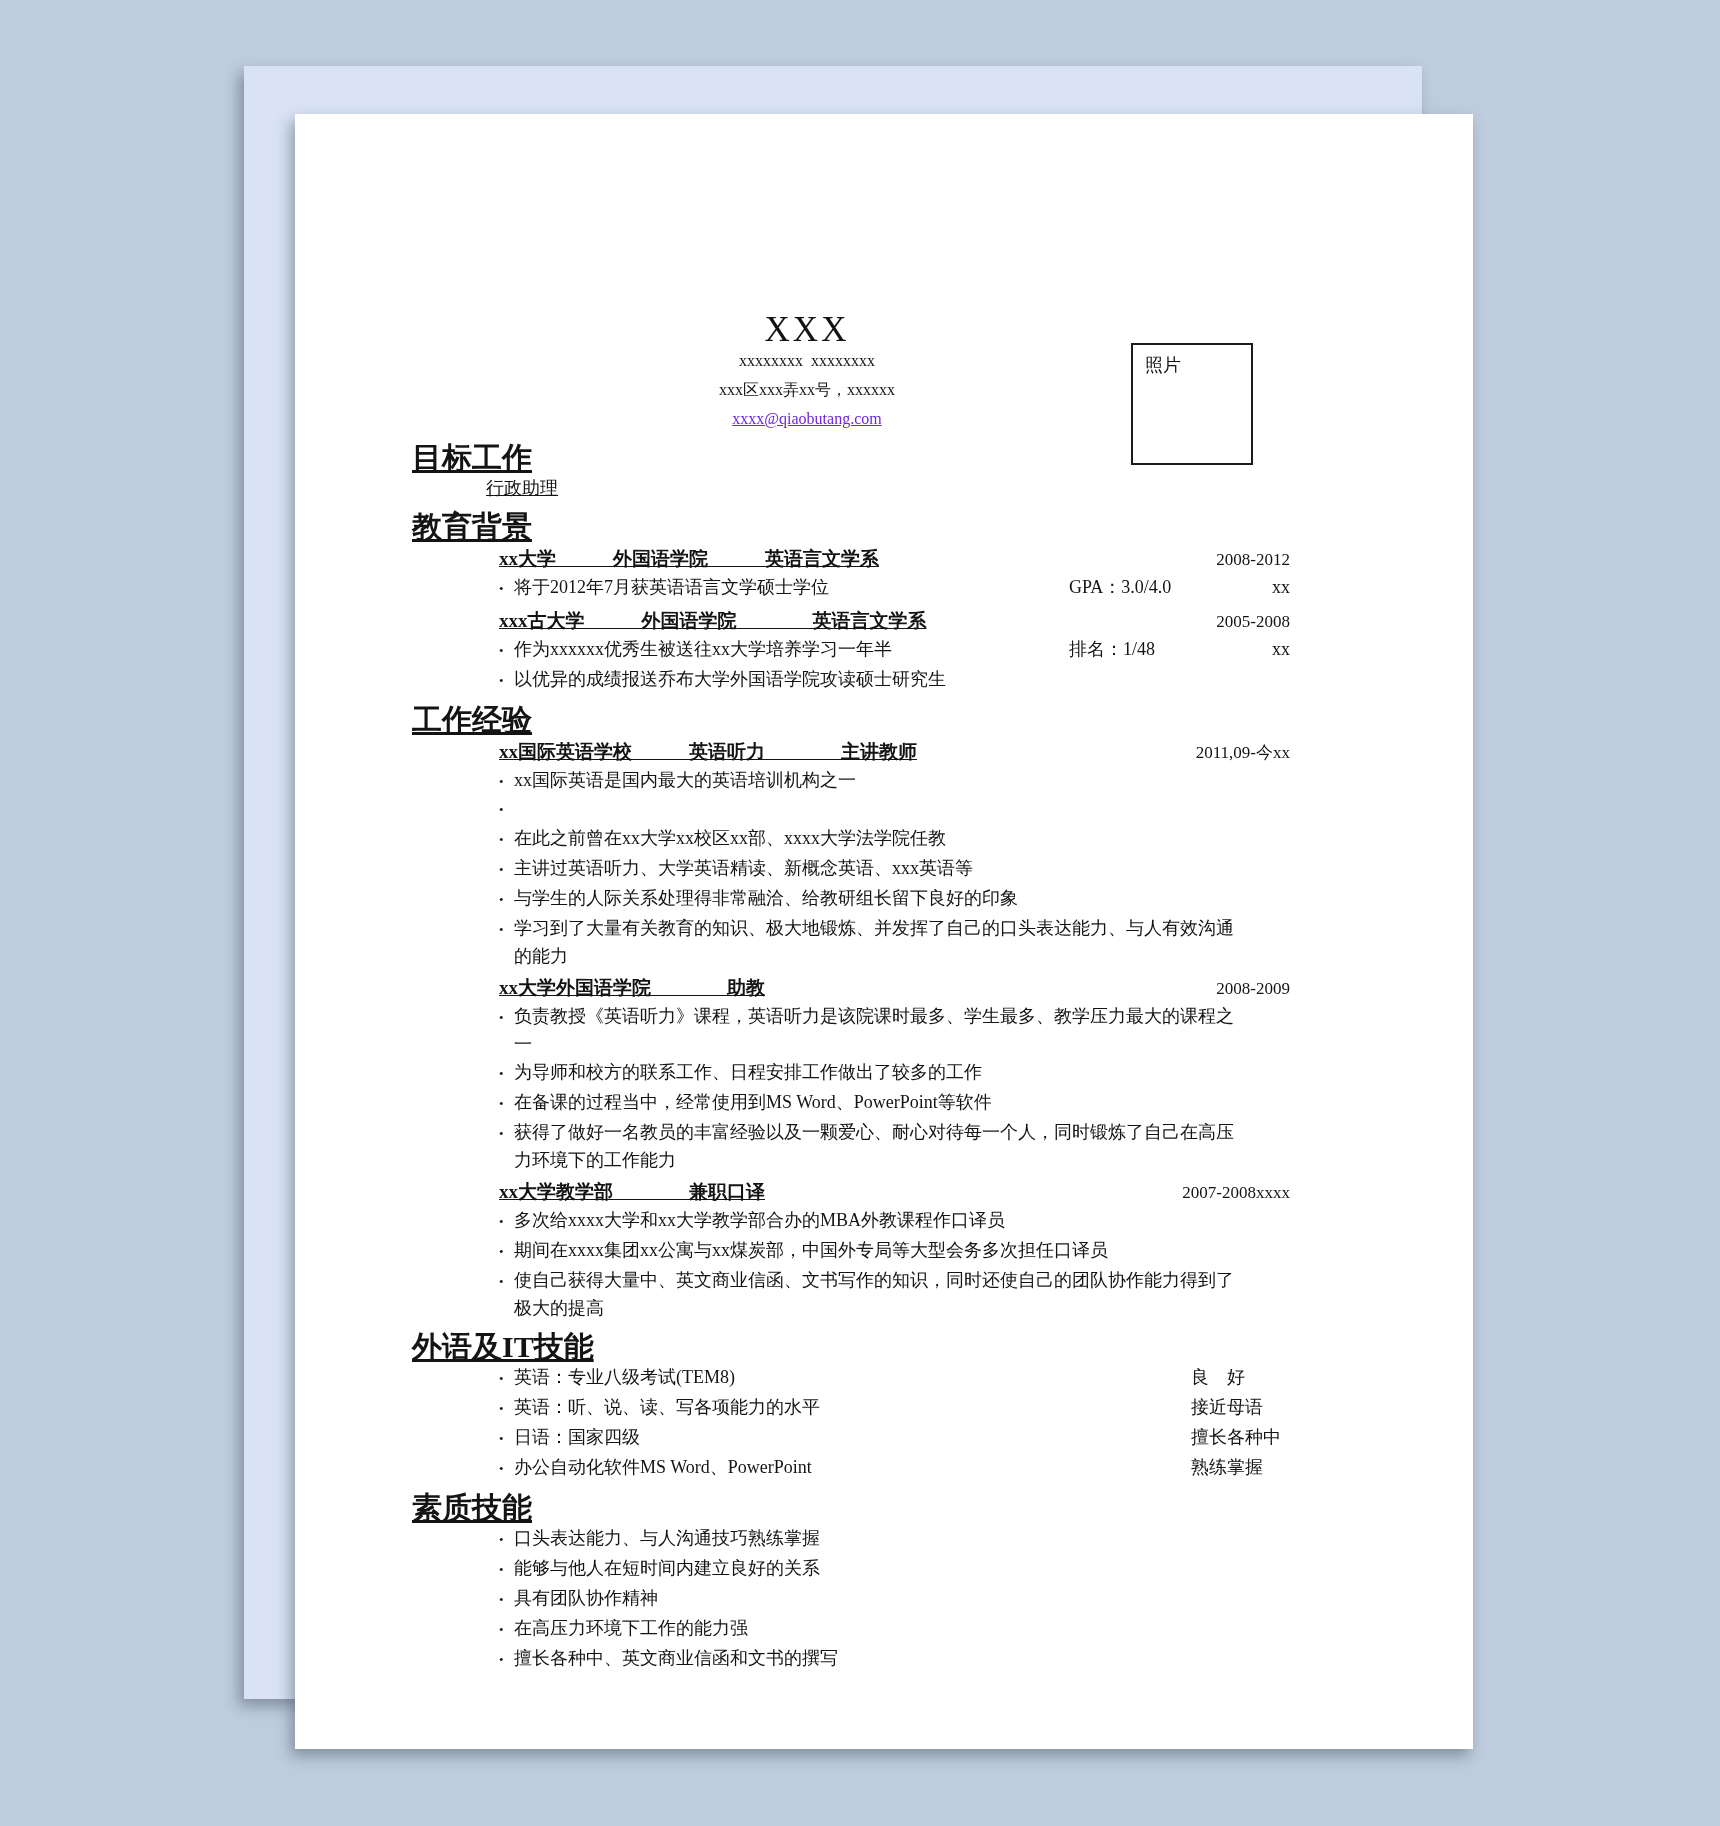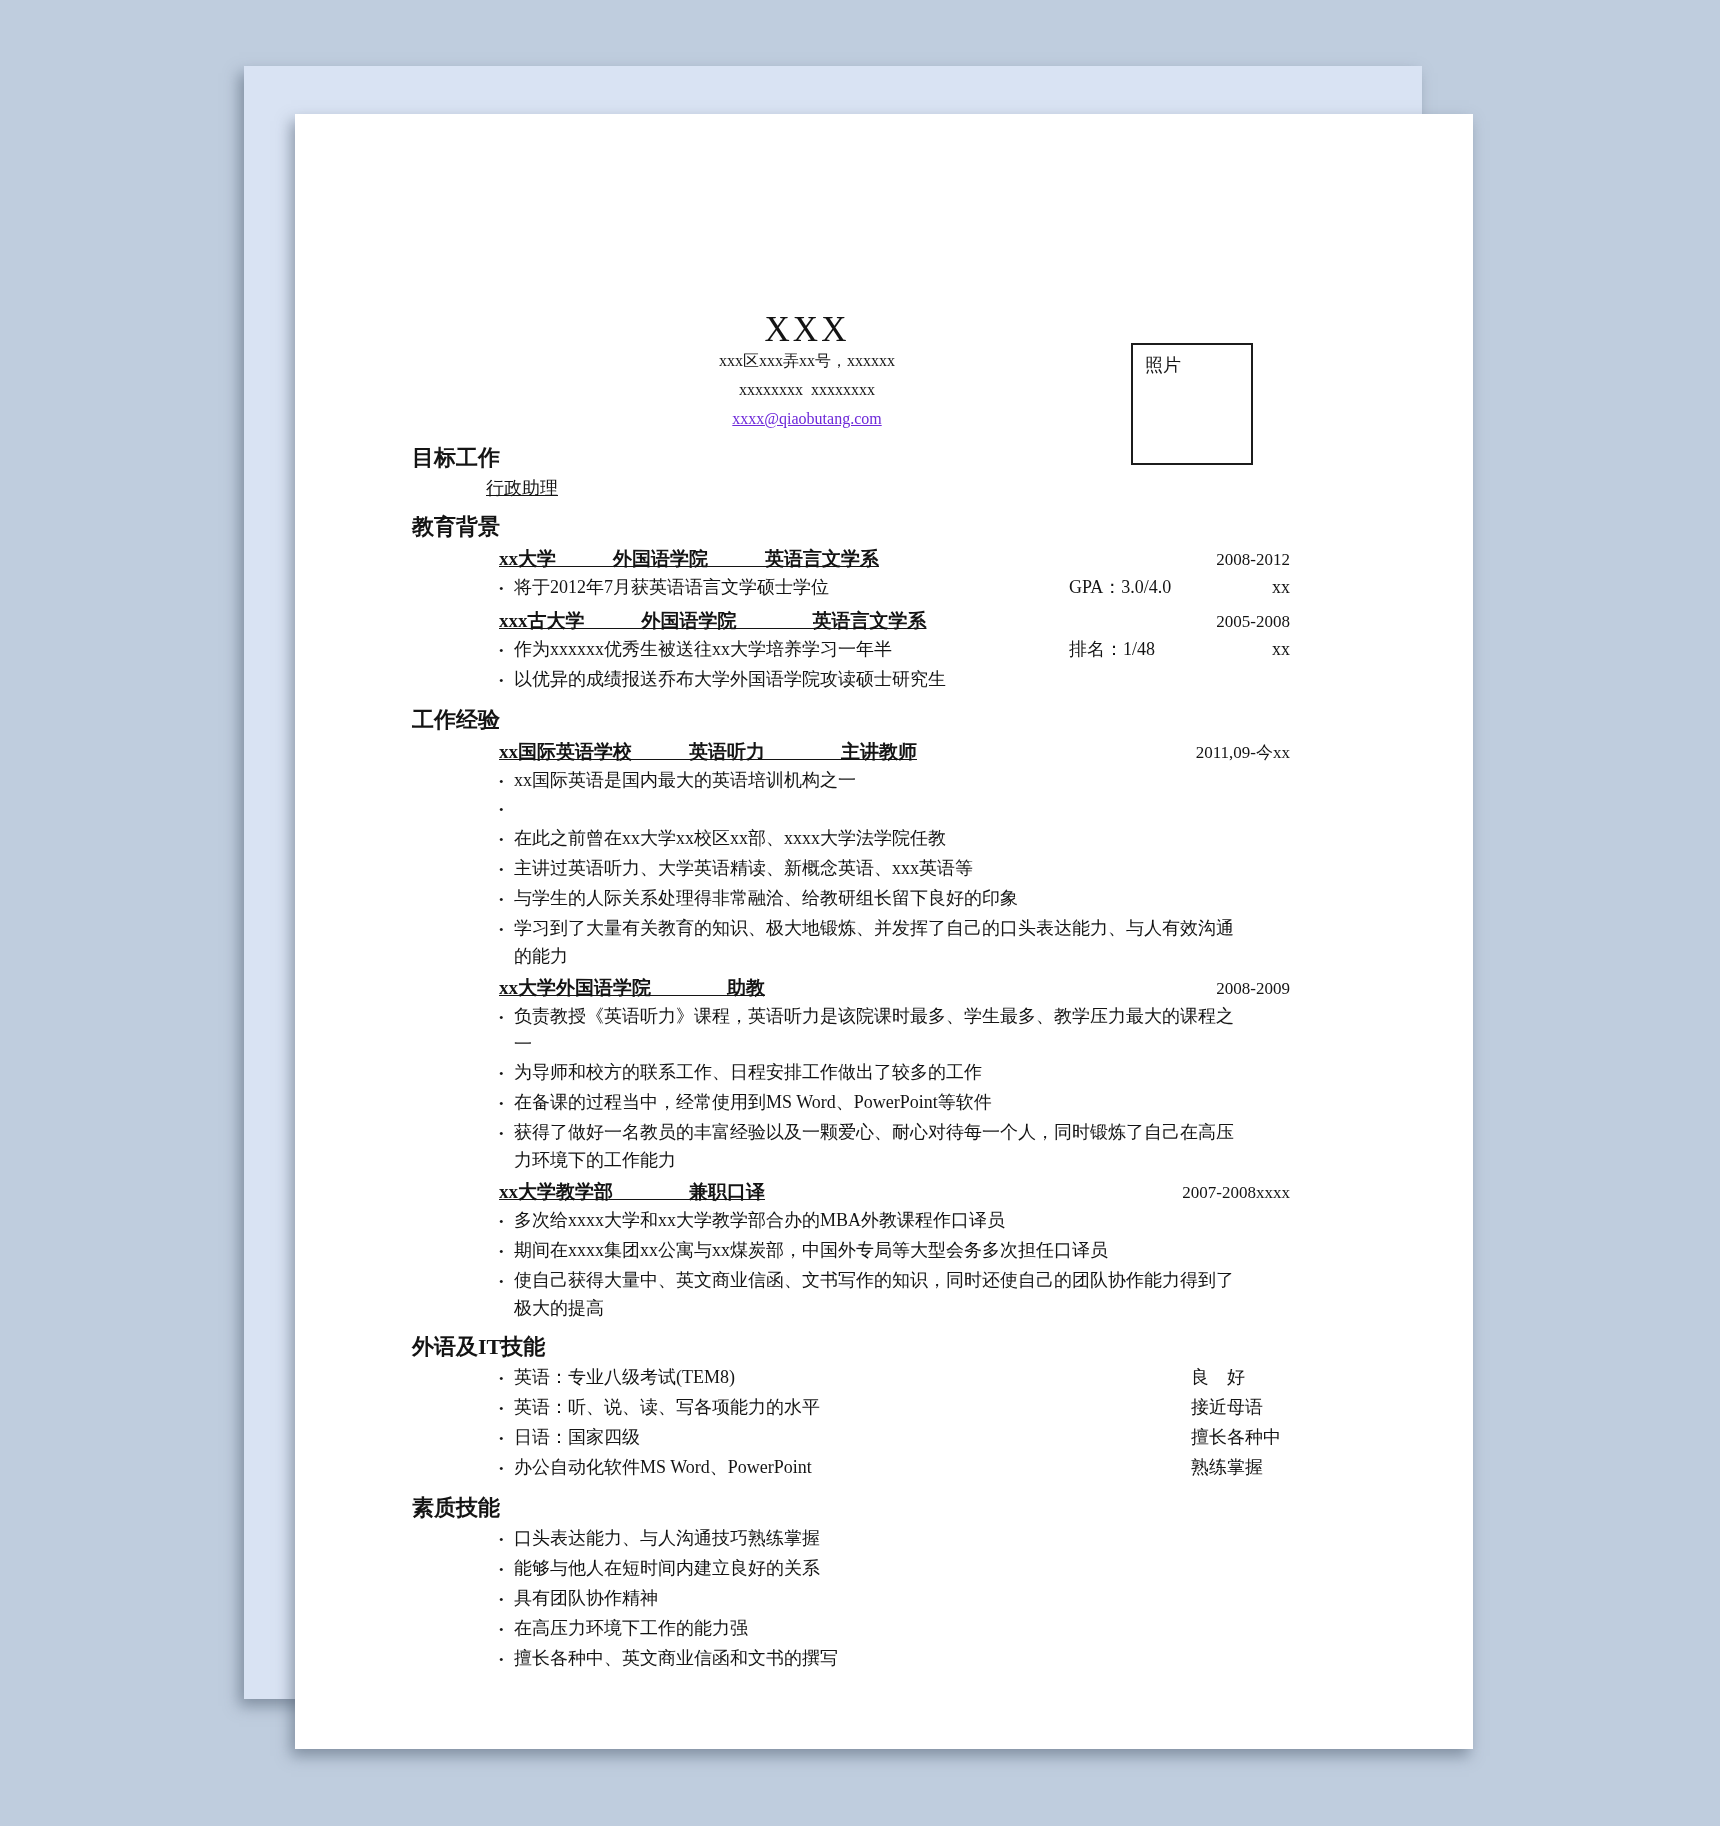--- a/index.html
+++ b/index.html
@@ -19,21 +19,21 @@
   }
   .photo-box {
     position:absolute; left:836px; top:229px; width:118px; height:118px;
     border:2px solid #1c1c1c; background:#fff;
   }
   .photo-label { margin:8px 0 0 12px; font-size:18px; }
   .header { padding-top:200px; width:1024px; text-align:center; }
   .name { font-size:35px; letter-spacing:3px; line-height:32px; }
   .contact { font-size:16px; line-height:29px; white-space:pre-wrap; }
   .email { text-decoration:underline; color:#6d28d9; }
-  .heading { margin:11px 0 2px 117px; font-size:22px; font-weight:bold; line-height:28px; }
+  .heading { margin:11px 0 2px 117px; font-size:30px; font-weight:bold; line-height:28px;text-decoration:underline; }
   .objective { margin-left:191px; font-size:18px; line-height:28px;
                text-decoration:underline; display:inline-block; }
   .trow {
     display:flex; justify-content:space-between; align-items:baseline;
     margin:5px 183px 0 204px; line-height:26px;
   }
   .ttl { font-size:19px; font-weight:bold; text-decoration:underline; white-space:pre-wrap; }
   .date { font-size:17px; white-space:pre; }
   .drow {
     position:relative; display:flex; align-items:baseline;
@@ -51,22 +51,22 @@
 <div class="back-page"></div>
 
 <div class="page">
 
   <div class="photo-box">
     <div class="photo-label">照片</div>
   </div>
 
   <div class="header">
     <div class="name">XXX</div>
+    <div class="contact">xxxxxxxx  xxxxxxxx</div>
     <div class="contact">xxx区xxx弄xx号，xxxxxx</div>
-    <div class="contact">xxxxxxxx  xxxxxxxx</div>
     <div class="contact"><a class="email">xxxx@qiaobutang.com</a></div>
   </div>
 
   <div class="heading">目标工作</div>
   <div><span class="objective">行政助理</span></div>
 
   <div class="heading">教育背景</div>
 
   <div class="trow">
     <span class="ttl">xx大学　　　外国语学院　　　英语言文学系</span>

